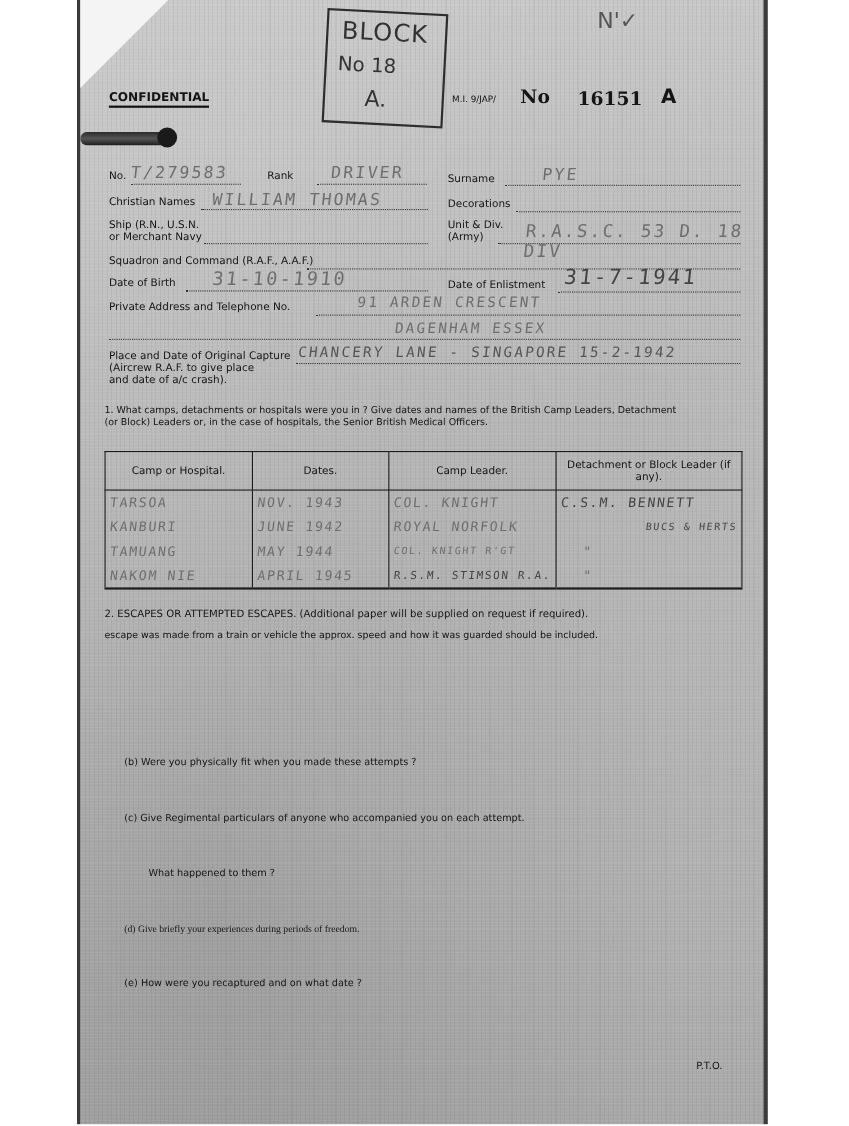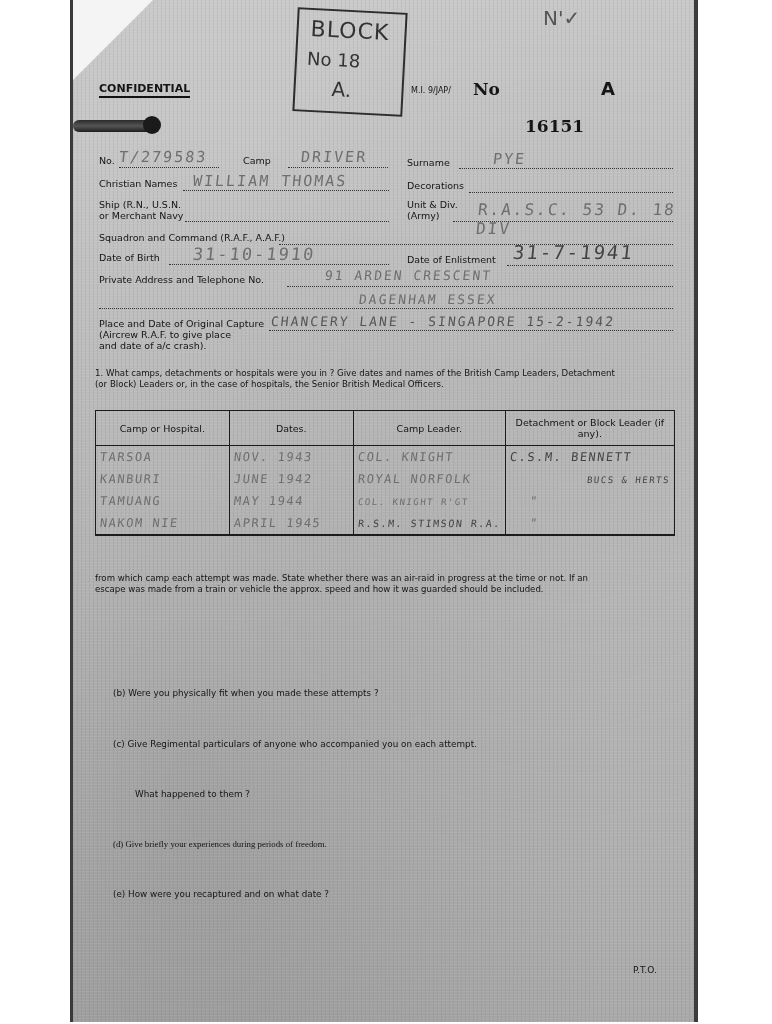--- a/index.html
+++ b/index.html
@@ -72,29 +72,29 @@
   <div class="stamp">
     <span class="l1">BLOCK</span>
     <span class="l2">No 18</span>
     <span class="l3">A.</span>
   </div>
 
   <div class="abs" style="left:470px; top:6px; font-size:20px; color:#555;">N'✓</div>
 
   <div class="abs" style="left:338px; top:86px; font-size:8px;">M.I. 9/JAP/</div>
   <div class="abs bold" style="left:400px; top:79px; font-size:17px; font-family:'DejaVu Serif', serif;">No</div>
-  <div class="abs bold" style="left:452px; top:80px; font-size:17px; font-family:'DejaVu Serif', serif;margin-top:36px;">16151</div>
+  <div class="abs bold" style="left:452px; top:80px; font-size:17px; font-family:'DejaVu Serif', serif;">16151</div>
   <div class="abs bold" style="left:528px; top:78px; font-size:18px;">A</div>
 
 
   <div class="abs small" style="left:26px; top:155px;">No.</div>
   <div class="dots" style="left:46px; top:167px; width:100px;"></div>
   <div class="abs hand" style="left:46px; top:148px;">T/279583</div>
 
-  <div class="abs small" style="left:170px; top:155px;">Camp</div>
+  <div class="abs small" style="left:170px; top:155px;">Rank</div>
   <div class="dots" style="left:215px; top:167px; width:100px;"></div>
   <div class="abs hand" style="left:228px; top:148px;">DRIVER</div>
 
   <div class="abs small" style="left:334px; top:157px;">Surname</div>
   <div class="dots" style="left:386px; top:168px; width:214px;"></div>
   <div class="abs hand" style="left:420px; top:150px;">PYE</div>
 
   <div class="abs small" style="left:26px; top:178px;">Christian Names</div>
   <div class="dots" style="left:110px; top:190px; width:206px;"></div>
   <div class="abs hand" style="left:120px; top:172px;">WILLIAM THOMAS</div>
@@ -175,22 +175,22 @@
       </tr>
       <tr>
         <td><span class="hand">NAKOM NIE</span></td>
         <td><span class="hand">APRIL 1945</span></td>
         <td><span class="hand" style="font-size:10px; color:#444;">R.S.M. STIMSON R.A.</span></td>
         <td><span class="hand" style="margin-left:20px;">"</span></td>
       </tr>
     </tbody>
   </table>
 
+  <div class="abs" style="left:22px; top:553px; font-size:9.2px;">2.   ESCAPES OR ATTEMPTED ESCAPES.   (Additional paper will be supplied on request if required).</div>
   <div class="abs" style="left:22px; top:573px; font-size:8.6px; line-height:11px; width:590px;">
-    <div>from which camp each attempt was made.   State whether there was an air-raid in progress at the time or not.   If an</div>
     <div>escape was made from a train or vehicle the approx. speed and how it was guarded should be included.</div>
   </div>
 
   <div class="abs" style="left:40px; top:688px; font-size:8.8px;">(b)  Were you physically fit when you made these attempts ?</div>
   <div class="abs" style="left:40px; top:739px; font-size:8.8px;">(c)  Give Regimental particulars of anyone who accompanied you on each attempt.</div>
   <div class="abs" style="left:62px; top:789px; font-size:8.8px;">What happened to them ?</div>
   <div class="abs" style="left:40px; top:839px; font-size:8.8px;font-family:Liberation Serif, serif;">(d)  Give briefly your experiences during periods of freedom.</div>
   <div class="abs" style="left:40px; top:889px; font-size:8.8px;">(e)  How were you recaptured and on what date ?</div>
 
   <div class="abs" style="left:560px; top:965px; font-size:9px;">P.T.O.</div>

